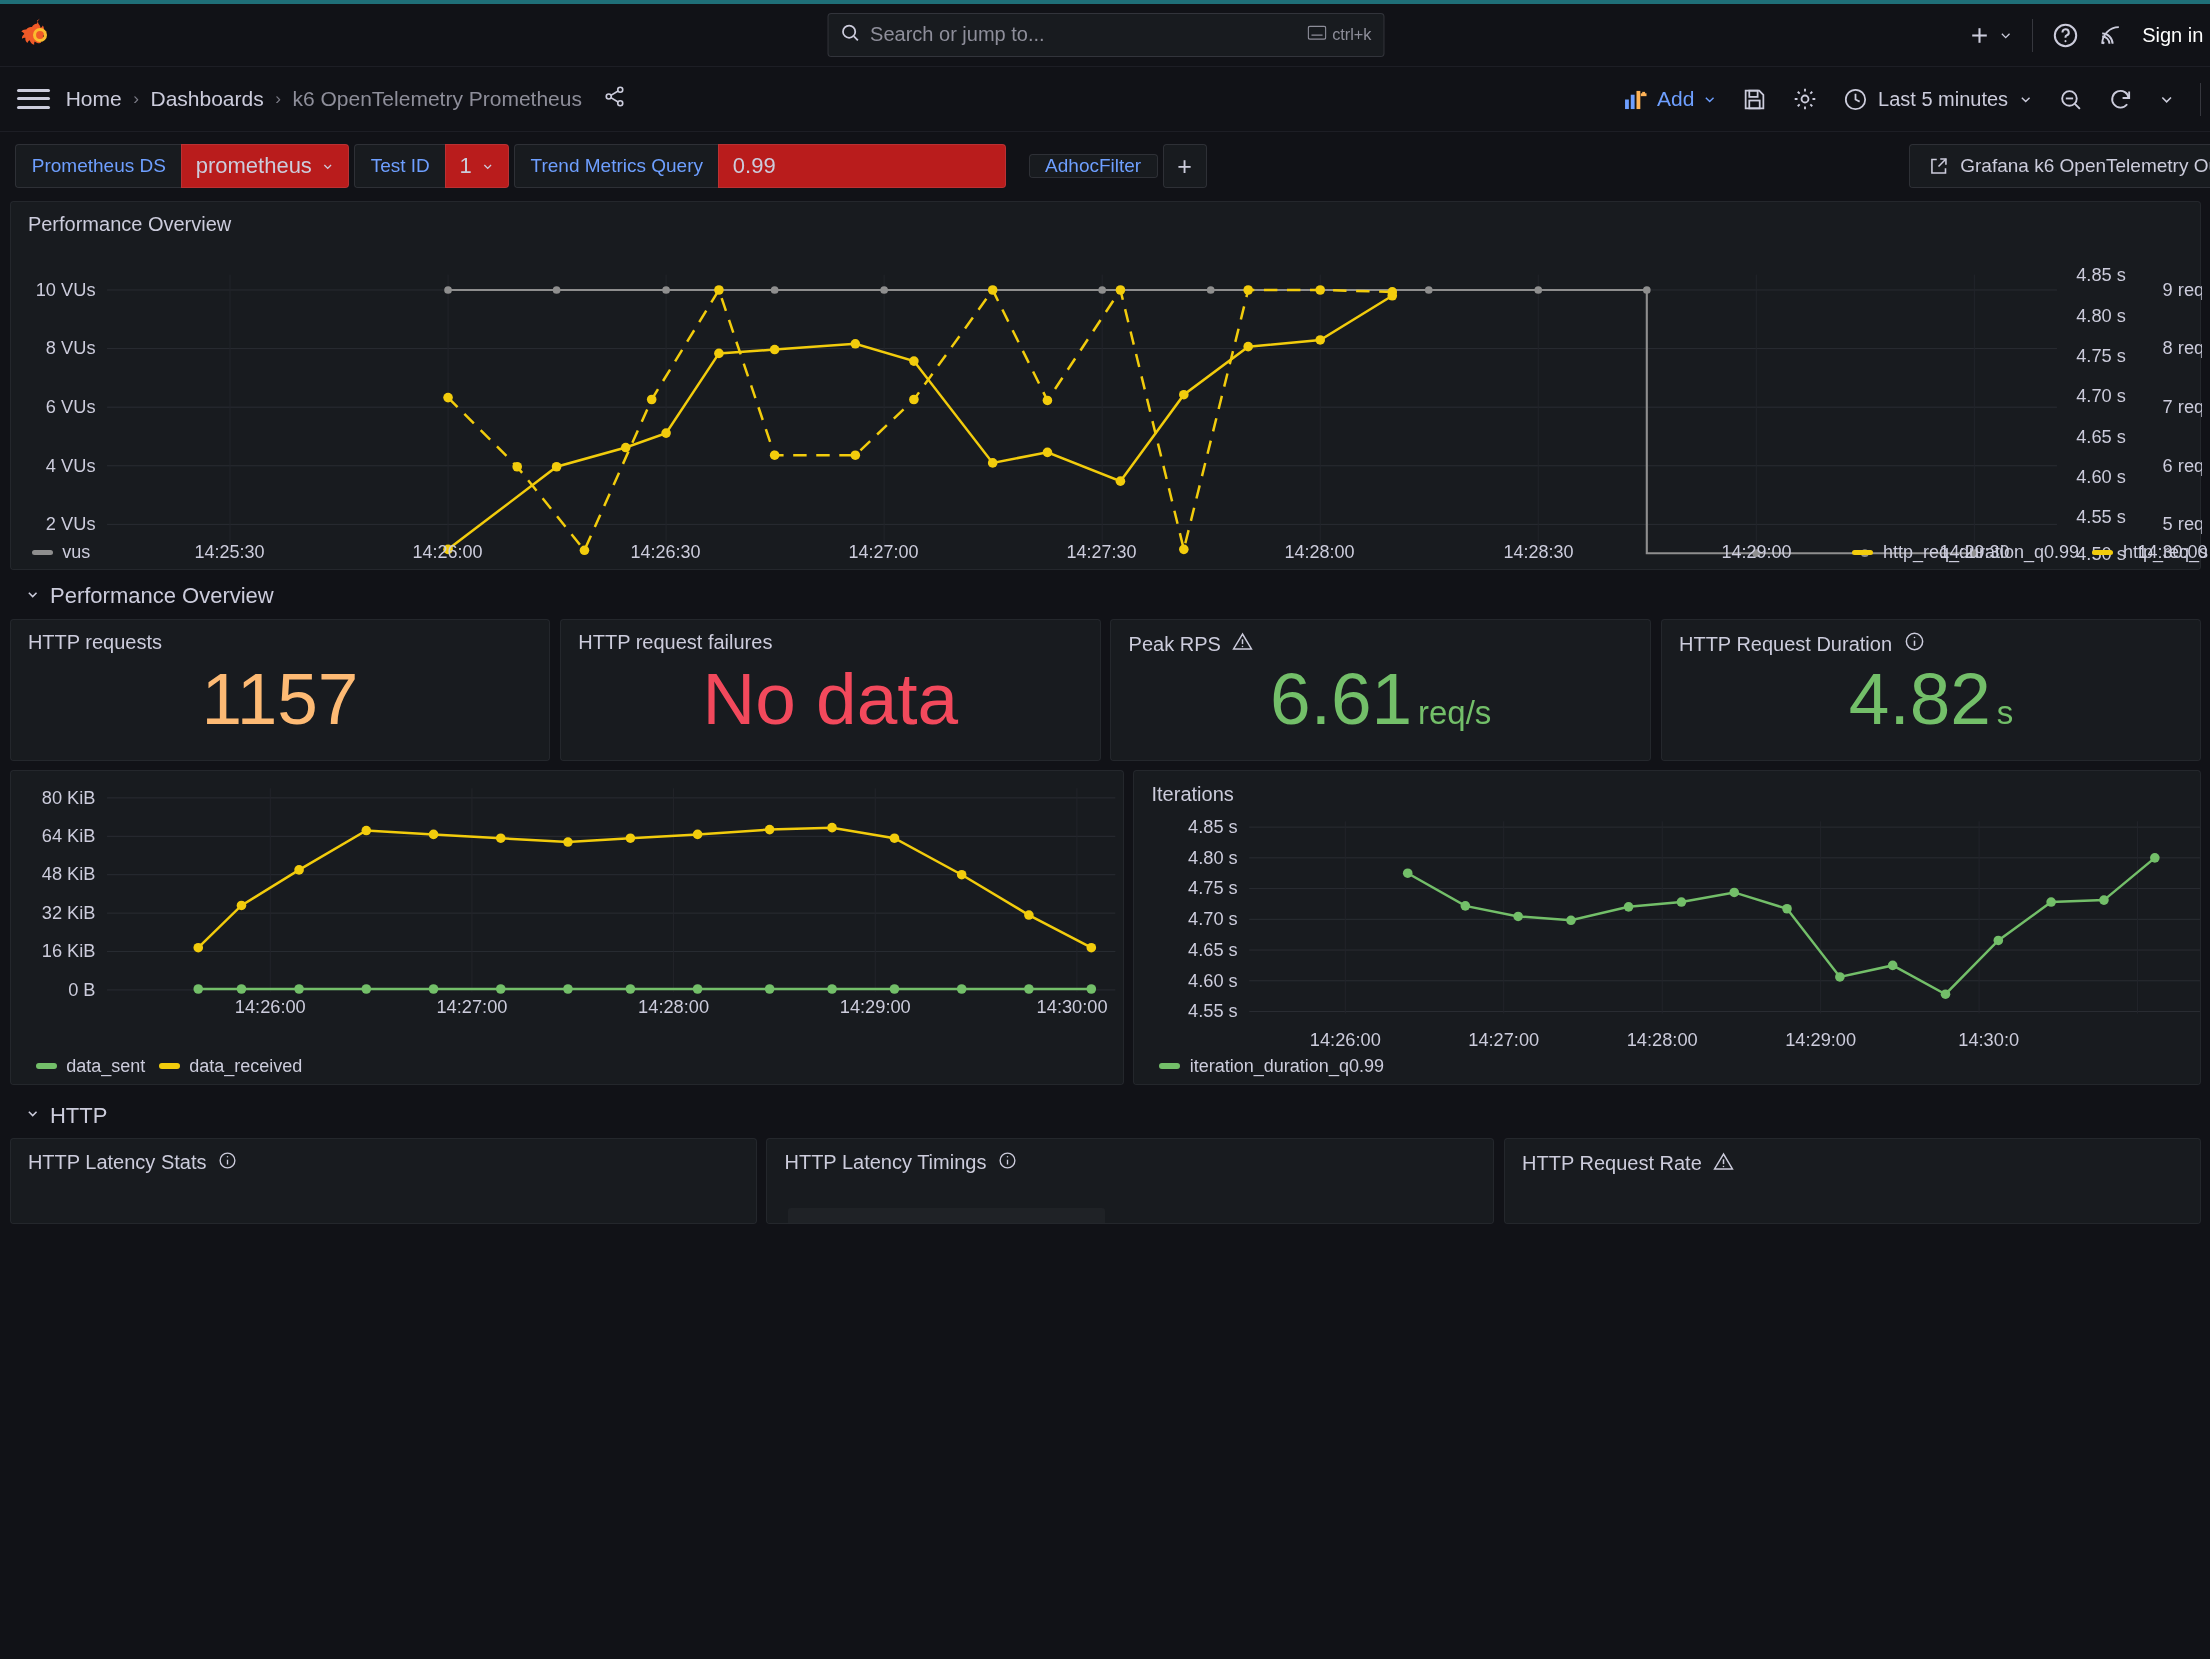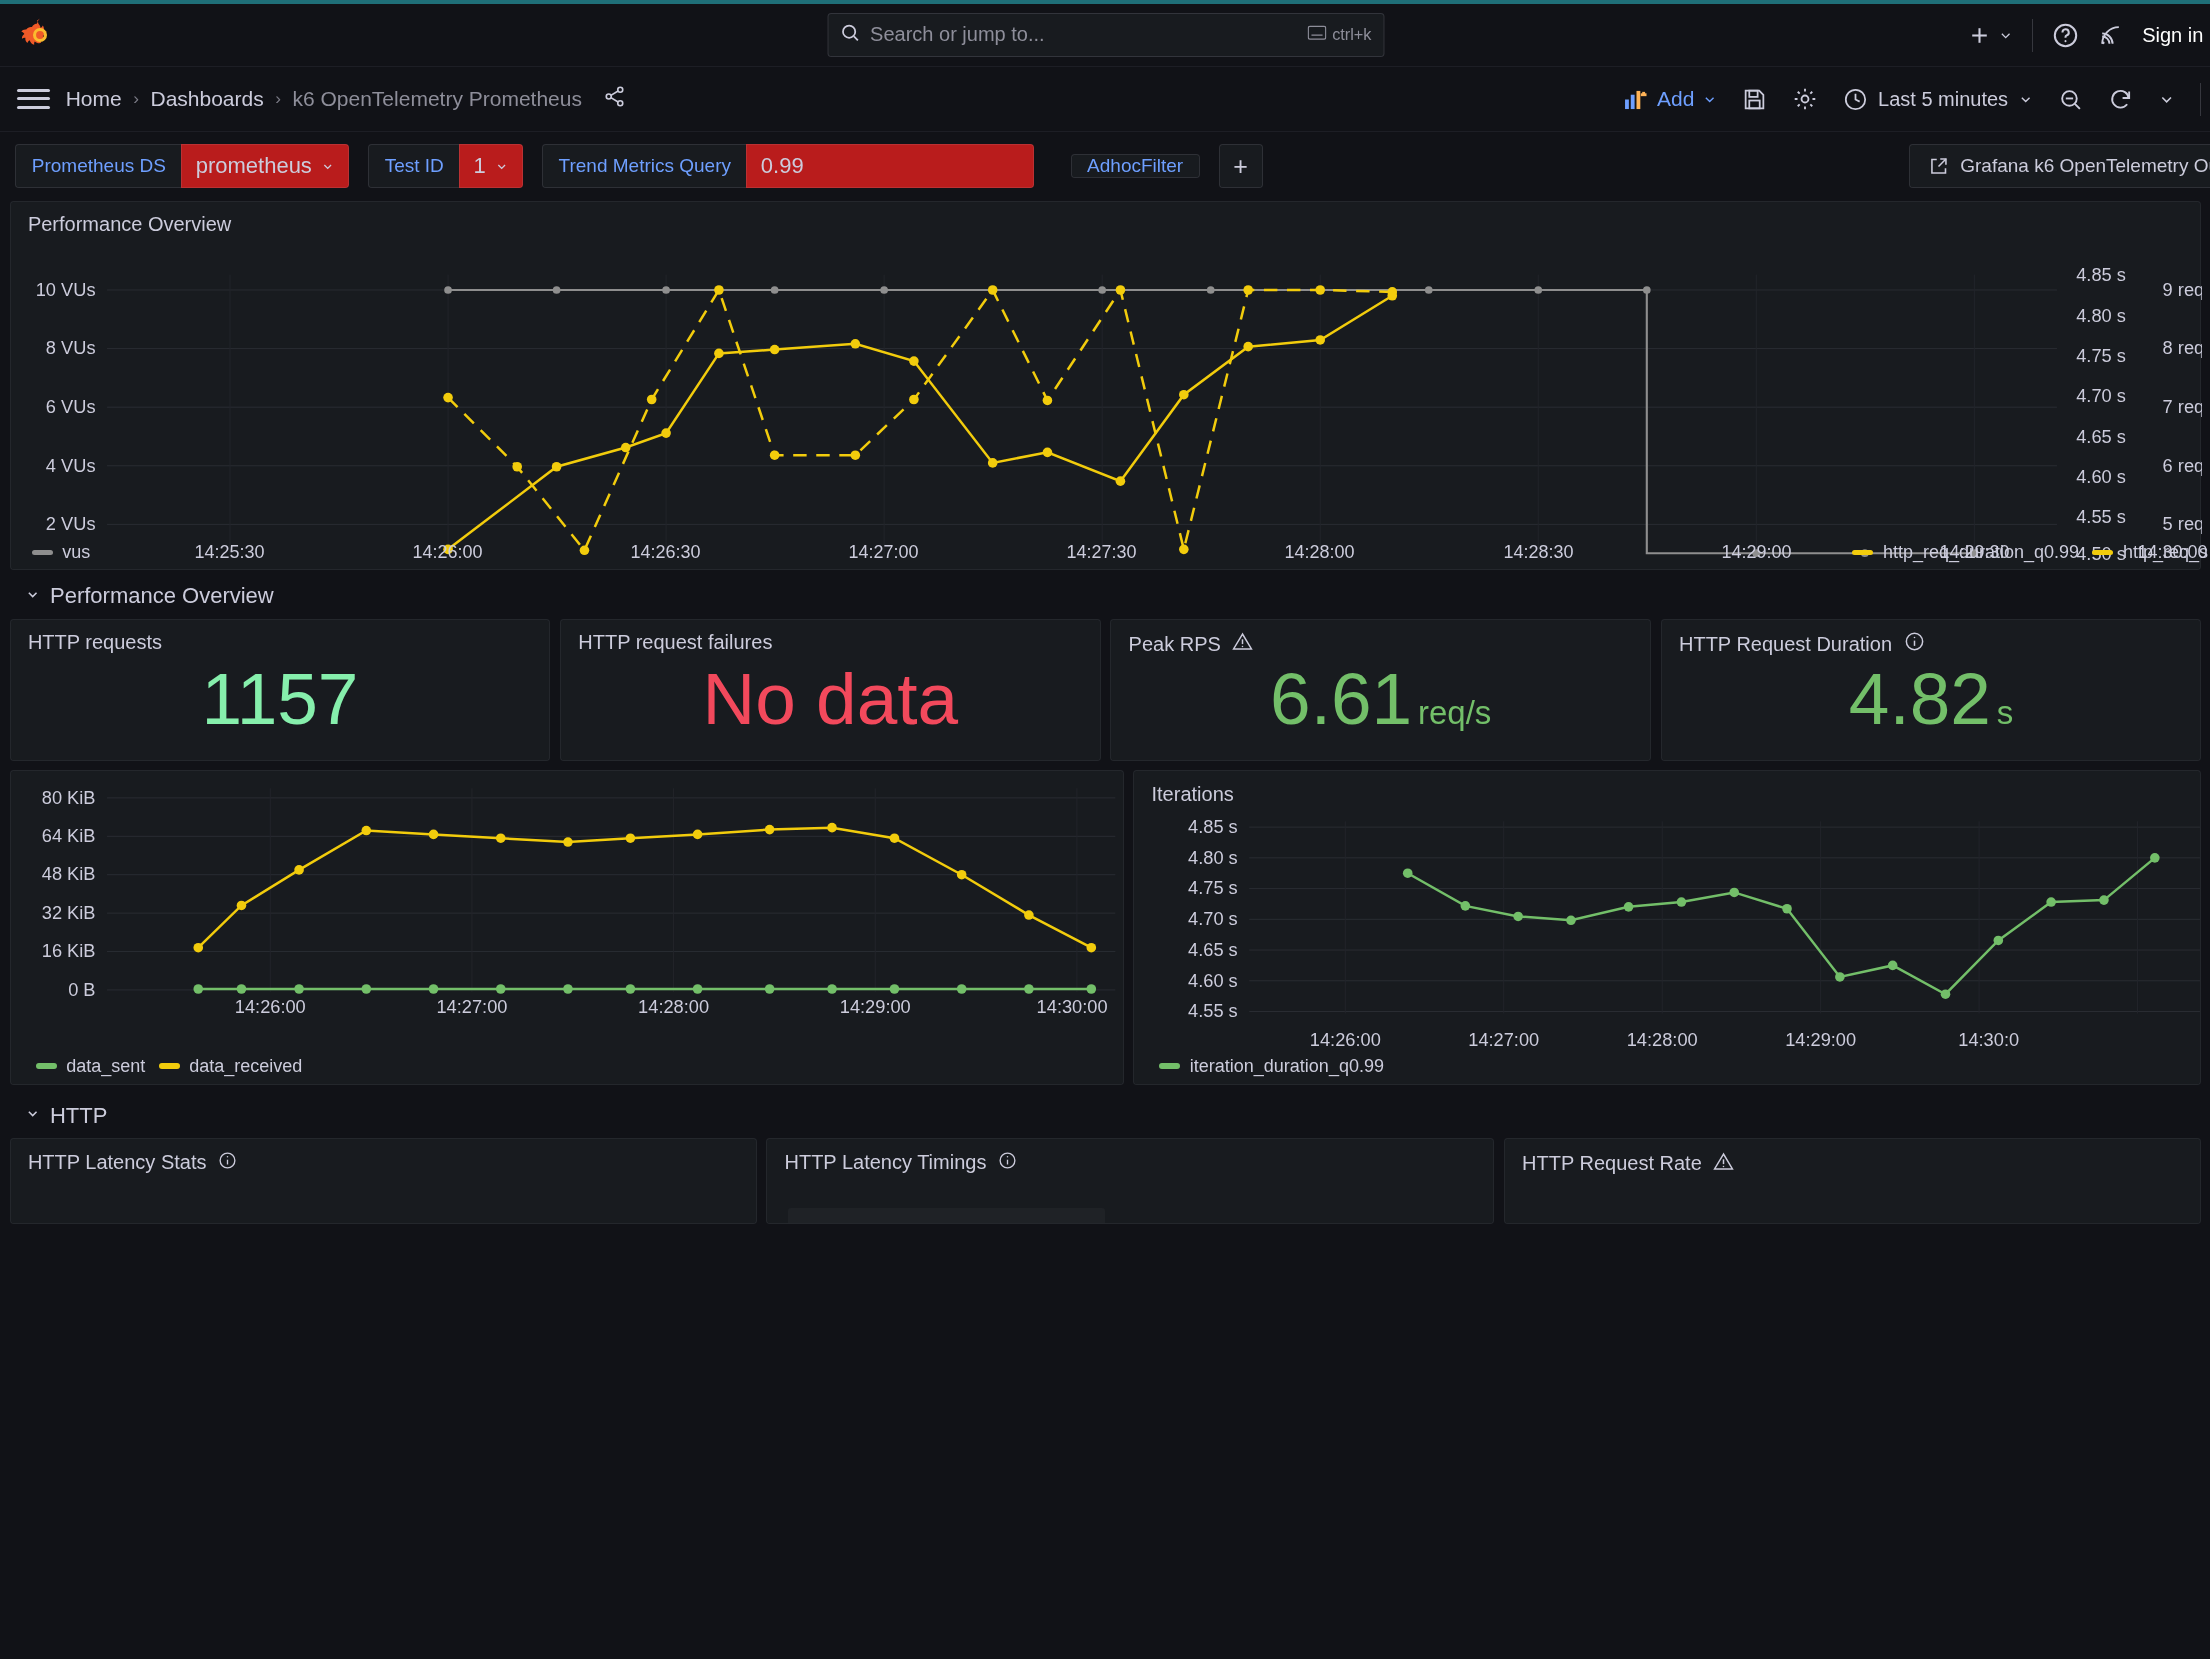--- a/index.html
+++ b/index.html
@@ -50,21 +50,21 @@
   .crumbs .cur { color:#8e8e9a; }
   .crumbbar-right {
     position:absolute; right: 0; top:0; height:65px;
     display:flex; align-items:center; gap: 25px; padding-right: 9.6px;
   }
   .add-btn { display:flex; align-items:center; gap:7.7px; color:#6e9fff; font-size:21px; cursor:pointer; }
   .timepick { display:flex; align-items:center; gap:9.6px; color:#ccccdc; font-size:20px; cursor:pointer; }
 
   
   .varbar {
-    height: 69px; display:flex; align-items:center; gap: 19px;
+    height: 69px; display:flex; align-items:center; gap: 5px;
     padding: 0 15.4px; position:relative; background:#111217;
   }
   .varseg { display:flex; align-items:stretch; }
   .varlabel {
     background:#181b1f; border:1px solid rgba(204,204,220,0.12);
     border-right: none; border-radius: 3.8px 0 0 3.8px;
     padding: 0 15.4px; display:flex; align-items:center;
     color:#6e9fff; font-size: 19px; white-space: nowrap;
   }
   .varvalue {
@@ -466,21 +466,21 @@
         <polyline points="6 9 12 15 18 9"></polyline>
       </svg>
   </span>
   <span>Performance Overview</span>
 </div>
 
 <div style="display:flex; gap:9.6px; margin:0 9.6px;">
   <div class="panel statpanel">
     <div class="stat-title">HTTP requests</div>
     <div class="stat-value">
-      <span class="stat-num" style="color:#86efac">1157</span>
+      <span class="stat-num" style="color:#fdba74">1157</span>
     </div>
   </div>
 
   <div class="panel statpanel">
     <div class="stat-title">HTTP request failures</div>
     <div class="stat-value">
       <span class="stat-num" style="color:#f2495c">No data</span>
     </div>
   </div>
 

